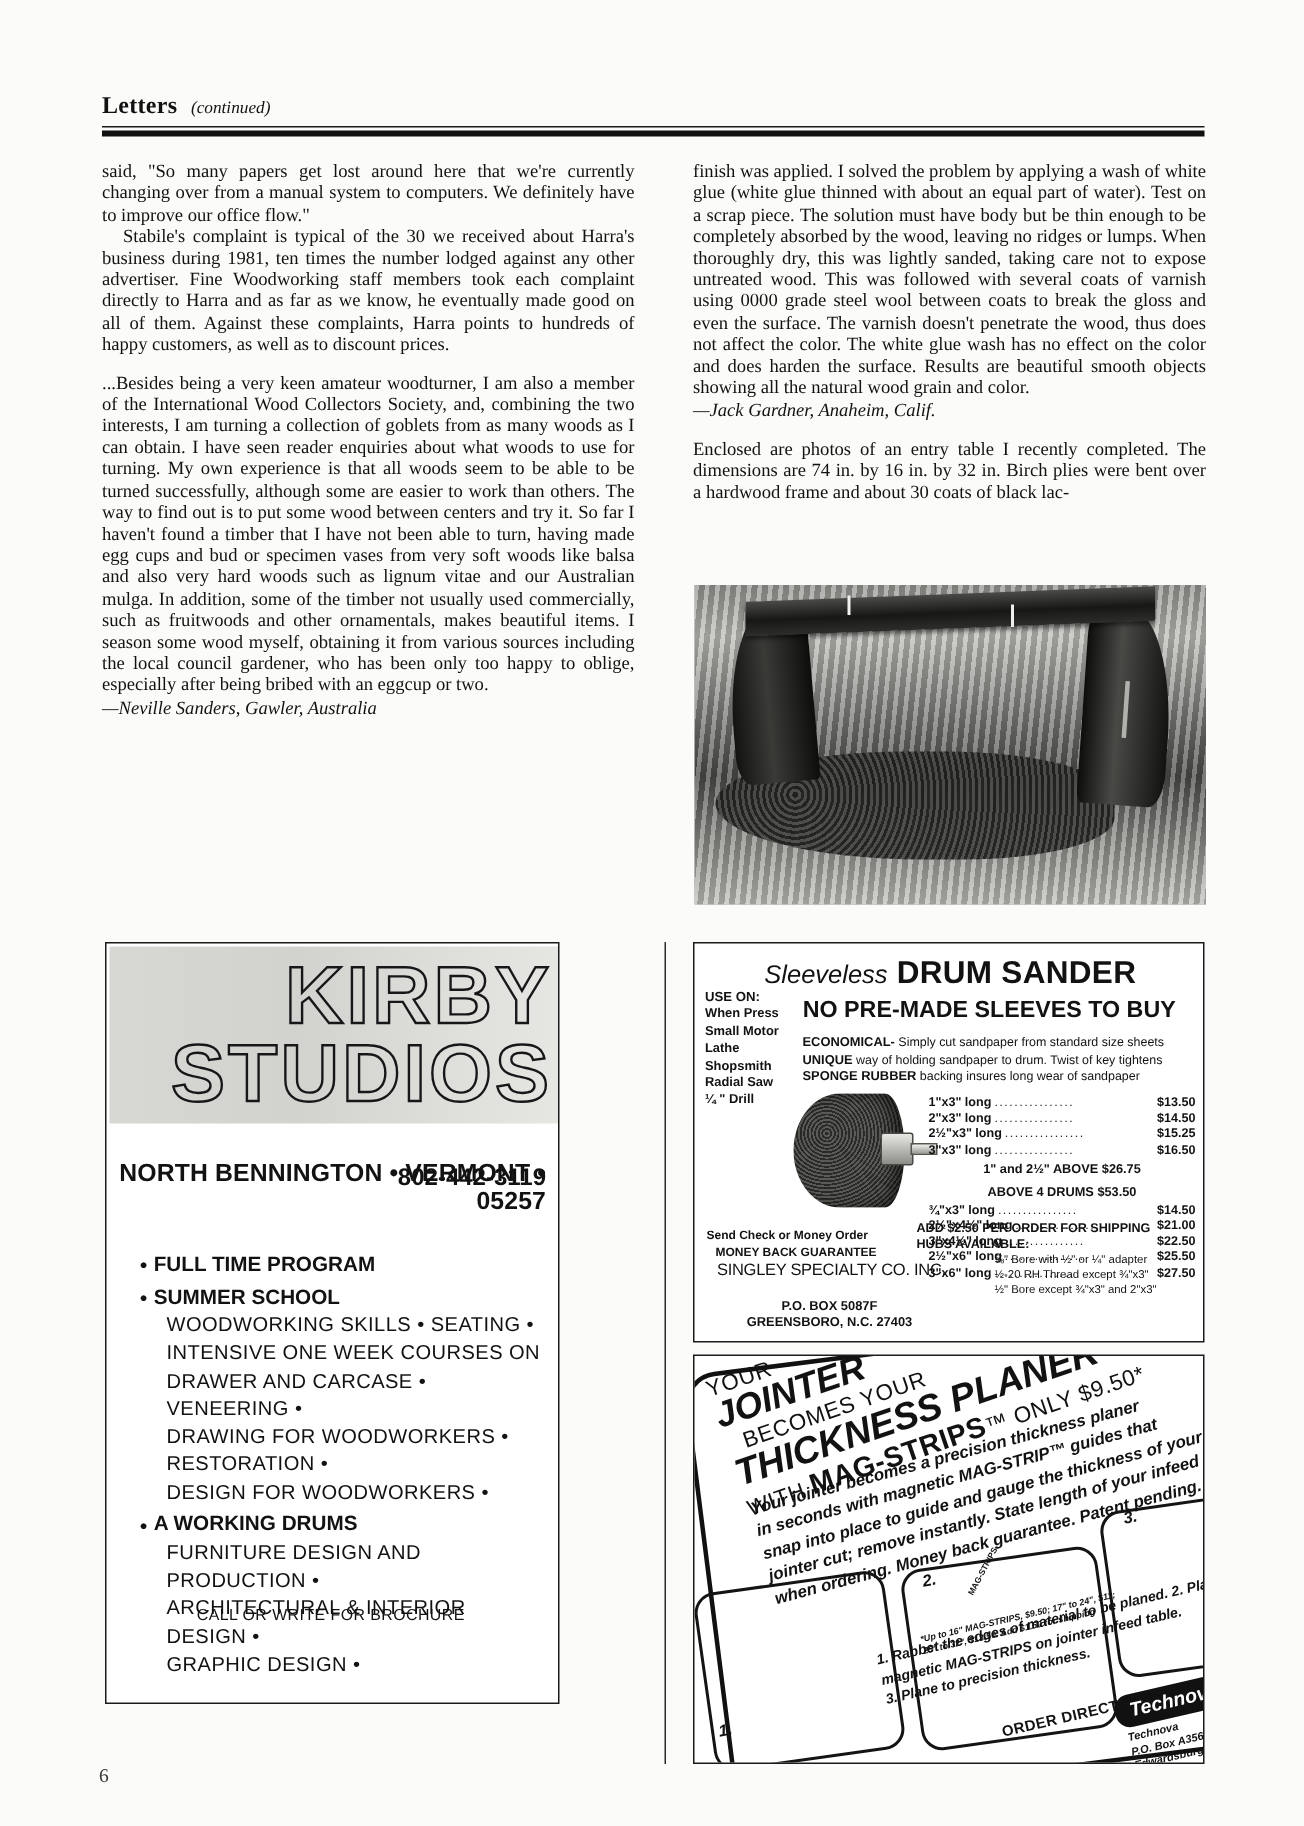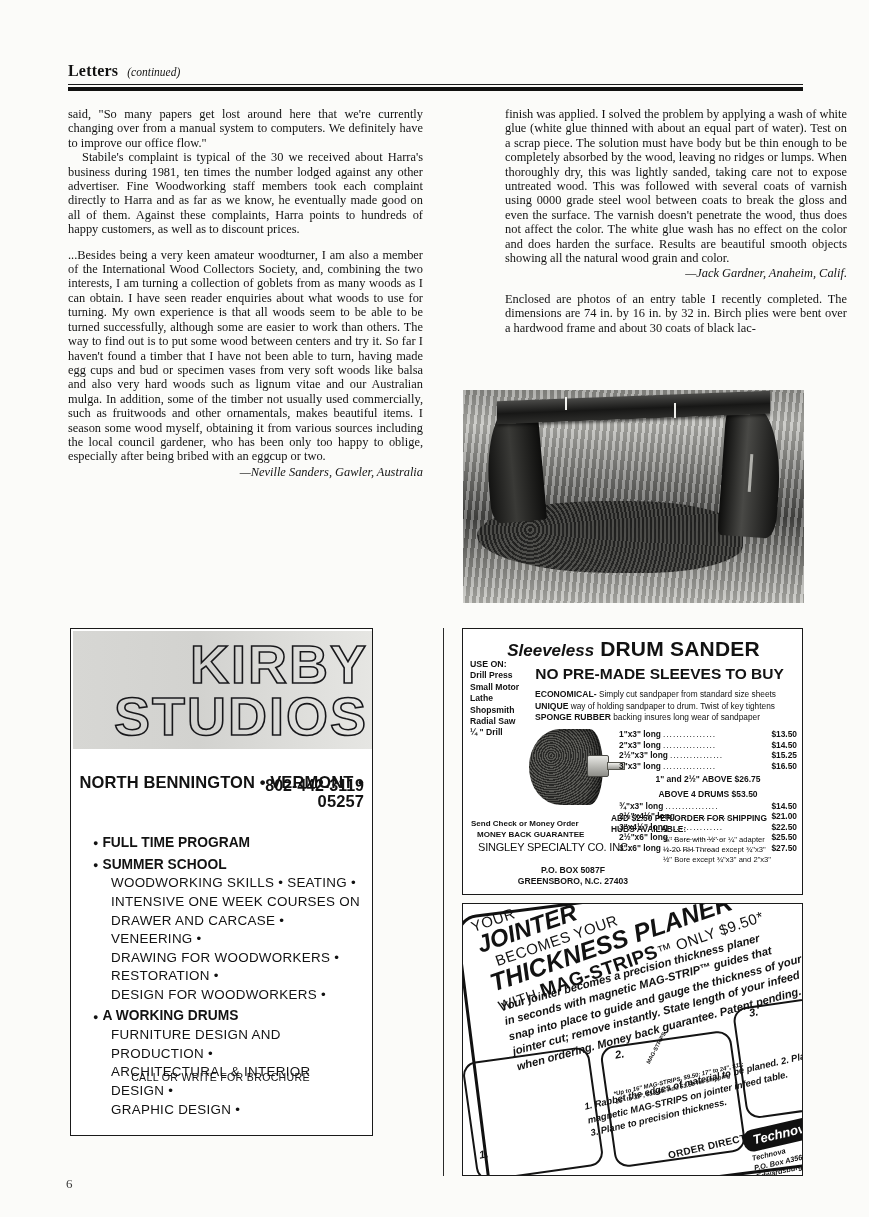--- a/index.html
+++ b/index.html
@@ -28,25 +28,25 @@
   }
   .rule-thin { position:absolute; left:68px; top:84px; width:735px; height:1px; background:#1a1a1a; }
   .rule-thick { position:absolute; left:68px; top:87px; width:735px; height:4px; background:#111; }
 
   
   .col { position:absolute; font-size:12.4px; line-height:14.4px; text-align:justify; }
   .col p { margin:0 0 0 0; text-indent:0; }
   .col p + p { margin-top:0; }
   .col .indent { text-indent:14px; }
   .col .gap { height:11px; }
-  .sig { text-align:right; font-style:italic; font-size:12.4px; margin-top:1px;
+  .sig { font-style:italic; font-size:12.4px; margin-top:1px;
          font-family:"Liberation Serif", serif; }
 
   #col-left  { left:68px;  top:107px; width:355px; }
-  #col-right { left:462px; top:107px; width:342px;margin-left:43px; }
+  #col-right { left:462px; top:107px; width:342px; }
 
   
   .photo {
     position:absolute; left:463px; top:390px; width:341px; height:213px;
     background:#9a9a96;
     overflow:hidden;
   }
   .photo .ground {
     position:absolute; inset:0;
     background:
@@ -128,21 +128,21 @@
   .kirby-list .blockgap { height:3px; }
   .kirby-cta { position:absolute; left:0; top:442px; width:299px; text-align:center; font-size:10.6px; letter-spacing:.3px; }
 
   
   .ad-drum {
     position:absolute; left:462px; top:628px; width:341px; height:267px;
     border:1px solid #1a1a1a; background:#fff;
     font-family:"Liberation Sans", sans-serif; overflow:hidden;
   }
   .drum-title { position:absolute; left:0; top:8px; width:341px; text-align:center; white-space:nowrap; }
-  .drum-title .sleeveless { font-style:italic; font-weight:bold; font-size:17px;margin-top:14px; }
+  .drum-title .sleeveless { font-style:italic; font-weight:normal; font-size:17px;margin-top:14px; }
   .drum-title .dsand { font-weight:bold; font-size:21px; letter-spacing:.2px; margin-left:6px; }
   .drum-sub { position:absolute; left:52px; top:36px; width:289px; text-align:center; font-weight:bold; font-size:15.5px; }
 
   .drum-useon { position:absolute; left:7px; top:30px; width:62px; font-size:8.6px; font-weight:bold; line-height:11.4px; }
   .drum-useon .hdr { font-size:8.8px; }
 
   .drum-feats { position:absolute; left:72px; top:60px; width:262px; font-size:8.3px; line-height:11.6px; }
   .drum-feats b { font-size:8.6px; }
 
   .price-list { position:absolute; left:156px; top:100px; width:178px; font-size:8.4px; line-height:10.6px; }
@@ -151,21 +151,21 @@
   .price-list .dots { flex:1; overflow:hidden; letter-spacing:1px; margin:0 2px; color:#222; }
   .price-list .pr { font-weight:bold; }
   .price-list .ctr { text-align:center; font-weight:bold; font-size:8.5px; padding:3px 0 1px; }
 
   .drum-ship { position:absolute; left:148px; top:184px; width:190px; font-size:8.4px; font-weight:bold; line-height:11px; }
   .drum-hubs { position:absolute; left:200px; top:206px; width:141px; font-size:7.6px; line-height:10px; }
 
   .drum-send { position:absolute; left:8px; top:190px; width:140px; font-size:8px; font-weight:bold; line-height:10.5px; }
   .drum-send .l2 { padding-left:6px; }
   .drum-co { position:absolute; left:15px; top:212px; width:200px; font-size:11px; font-weight:normal; letter-spacing:-.2px; }
-  .drum-addr { position:absolute; left:20px; top:236px; width:180px; font-size:8.6px; font-weight:bold; line-height:11px; text-align:center; }
+  .drum-addr { position:absolute; left:0; top:236px; width:180px; font-size:8.6px; font-weight:bold; line-height:11px; text-align:center; }
 
   .drum-img { position:absolute; left:66px; top:96px; width:96px; height:86px; }
   .drum-img .body {
     position:absolute; left:0; top:4px; width:74px; height:76px;
     border-radius:42% 18% 18% 42% / 50% 50% 50% 50%;
     background:
       repeating-radial-gradient(circle at 30% 35%, #2a2a28 0 1.2px, #5a5a56 1.2px 2.4px),
       linear-gradient(100deg,#1b1b19 0%,#6e6e69 45%,#2b2b28 100%);
     box-shadow:inset -6px 0 10px rgba(0,0,0,.55);
   }
@@ -303,21 +303,21 @@
   </div>
 
   <div class="ad-drum">
     <div class="drum-title">
       <span class="sleeveless">Sleeveless</span><span class="dsand">DRUM SANDER</span>
     </div>
     <div class="drum-sub">NO PRE-MADE SLEEVES TO BUY</div>
 
     <div class="drum-useon">
       <div class="hdr">USE ON:</div>
-      <div>Drill Press</div>
+      <div>When Press</div>
       <div>Small Motor</div>
       <div>Lathe</div>
       <div>Shopsmith</div>
       <div>Radial Saw</div>
       <div>¼ " Drill</div>
     </div>
 
     <div class="drum-feats">
       <div><b>ECONOMICAL-</b><span> Simply cut sandpaper from standard size sheets</span></div>
       <div><b>UNIQUE</b><span> way of holding sandpaper to drum. Twist of key tightens</span></div>

